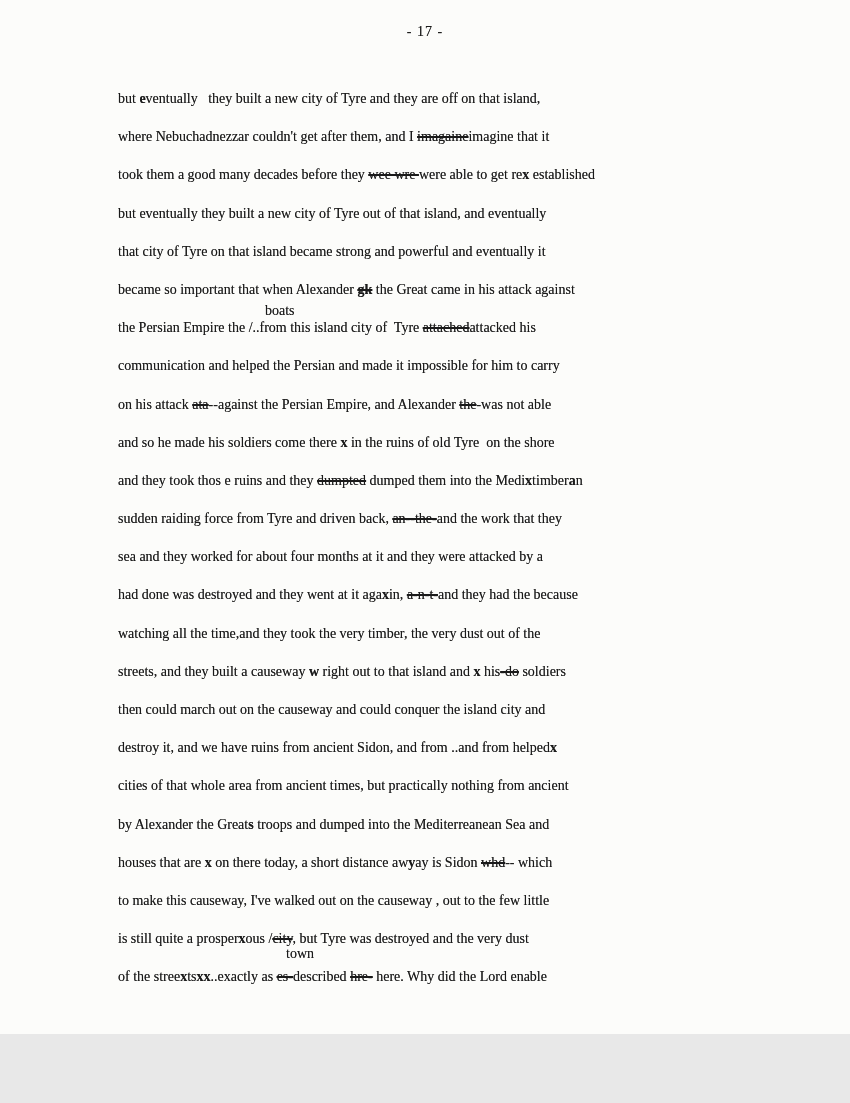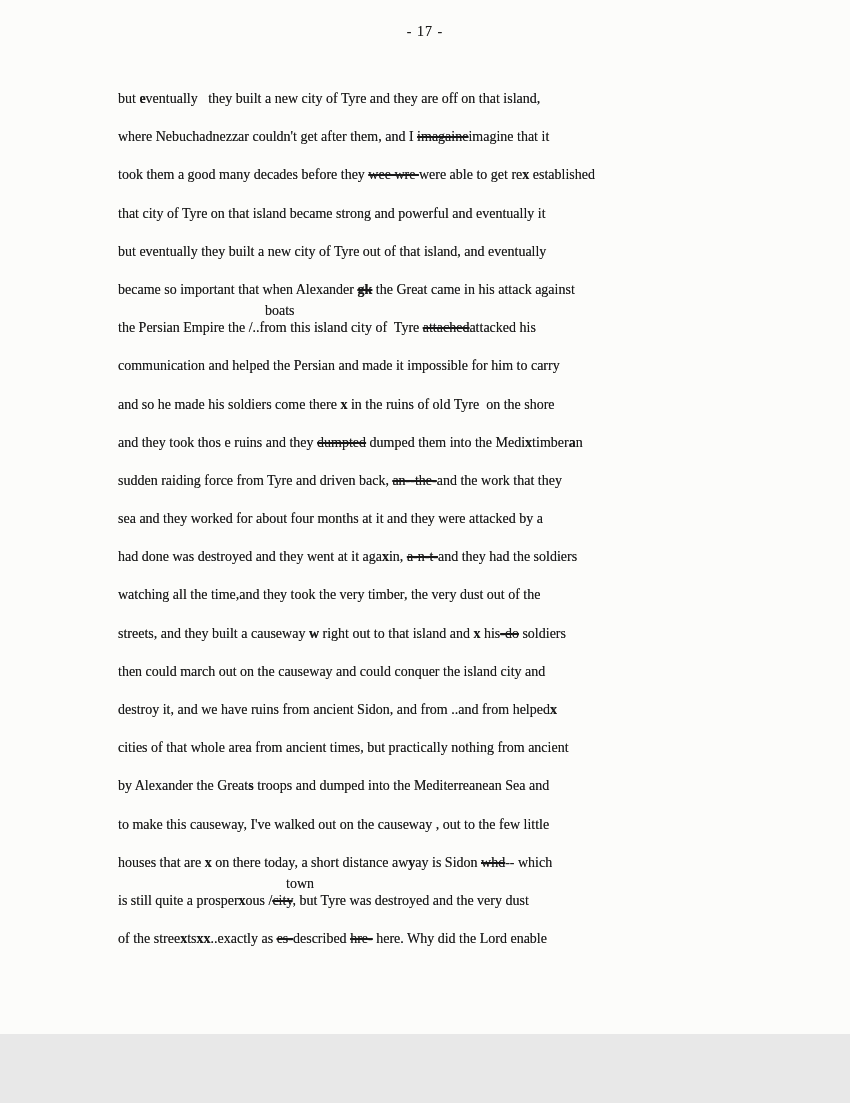--- a/index.html
+++ b/index.html
@@ -62,34 +62,35 @@
 </style>
 </head>
 <body>
 
 <div class="page">
   <div class="page-number">- 17 -</div>
   <div class="doc-body" id="doc-body">
       <div class="tline"><span class="seg">but </span><span class="seg over">e</span><span class="seg">ventually   they built a new city of Tyre and they are off on that island,</span></div>
       <div class="tline"><span class="seg">where Nebuchadnezzar couldn't get after them, and I </span><span class="seg strike">imagaine</span><span class="seg">imagine that it</span></div>
       <div class="tline"><span class="seg">took them a good many decades before they </span><span class="seg strike">wee wre </span><span class="seg">were able to get re</span><span class="seg over">x</span><span class="seg"> established</span></div>
+      <div class="tline"><span class="seg">but eventually they built a new city of Tyre out of that island, and eventually</span></div>
       <div class="tline"><span class="seg">that city of Tyre on that island became strong and powerful and eventually it</span></div>
-      <div class="tline"><span class="seg">but eventually they built a new city of Tyre out of that island, and eventually</span></div>
       <div class="tline"><span class="seg">became so important that when Alexander </span><span class="seg overstrike">gk</span><span class="seg"> the Great came in his attack against</span></div>
       <div class="tline"><span class="ins" style="left: 21ch;">boats</span><span class="seg">the Persian Empire the /..from this island city of  Tyre </span><span class="seg strike">attached</span><span class="seg">attacked his</span></div>
       <div class="tline"><span class="seg">communication and helped the Persian and made it impossible for him to carry</span></div>
+      <div class="tline"><span class="seg">on his attack </span><span class="seg strike">ata</span><span class="seg">--against the Persian Empire, and Alexander </span><span class="seg strike">the</span><span class="seg">-was not able</span></div>
       <div class="tline"><span class="seg">and so he made his soldiers come there </span><span class="seg over">x</span><span class="seg"> in the ruins of old Tyre  on the shore</span></div>
       <div class="tline"><span class="seg">and they took thos e ruins and they </span><span class="seg strike">dumpted</span><span class="seg"> dumped them into the Medi</span><span class="seg over">x</span><span class="seg">timber</span><span class="seg over">a</span><span class="seg">n</span></div>
       <div class="tline"><span class="seg">sudden raiding force from Tyre and driven back, </span><span class="seg strike">an--the-</span><span class="seg">and the work that they</span></div>
       <div class="tline"><span class="seg">sea and they worked for about four months at it and they were attacked by a</span></div>
-      <div class="tline"><span class="seg">had done was destroyed and they went at it aga</span><span class="seg over">x</span><span class="seg">in, </span><span class="seg strike">a-n-t-</span><span class="seg">and they had the soldiers</span></div>
+      <div class="tline"><span class="seg">had done was destroyed and they went at it aga</span><span class="seg over">x</span><span class="seg">in, </span><span class="seg strike">a-n-t-</span><span class="seg">and they had the because</span></div>
       <div class="tline"><span class="seg">watching all the time,and they took the very timber, the very dust out of the</span></div>
       <div class="tline"><span class="seg">streets, and they built a causeway </span><span class="seg over">w</span><span class="seg"> right out to that island and </span><span class="seg over">x</span><span class="seg"> his</span><span class="seg strike">-do</span><span class="seg"> soldiers</span></div>
       <div class="tline"><span class="seg">then could march out on the causeway and could conquer the island city and</span></div>
       <div class="tline"><span class="seg">destroy it, and we have ruins from ancient Sidon, and from ..and from helped</span><span class="seg over">x</span></div>
       <div class="tline"><span class="seg">cities of that whole area from ancient times, but practically nothing from ancient</span></div>
       <div class="tline"><span class="seg">by Alexander the Great</span><span class="seg over">s</span><span class="seg"> troops and dumped into the Mediterreanean Sea and</span></div>
+      <div class="tline"><span class="seg">houses that are </span><span class="seg over">x</span><span class="seg"> on there today, a short distance aw</span><span class="seg over">y</span><span class="seg">ay is Sidon </span><span class="seg strike">whd</span><span class="seg">-- which</span></div>
       <div class="tline"><span class="seg">to make this causeway, I've walked out on the causeway , out to the few little</span></div>
-      <div class="tline"><span class="seg">houses that are </span><span class="seg over">x</span><span class="seg"> on there today, a short distance aw</span><span class="seg over">y</span><span class="seg">ay is Sidon </span><span class="seg strike">whd</span><span class="seg">-- which</span></div>
-      <div class="tline"><span class="ins" style="left: 24ch;">town</span><span class="seg">is still quite a prosper</span><span class="seg over">x</span><span class="seg">ous /</span><span class="seg strike">city</span><span class="seg">, but Tyre was destroyed and the very dust</span></div>
+      <div class="tline"><span class="ins" style="left: 24ch; margin-top: 32px;">town</span><span class="seg">is still quite a prosper</span><span class="seg over">x</span><span class="seg">ous /</span><span class="seg strike">city</span><span class="seg">, but Tyre was destroyed and the very dust</span></div>
       <div class="tline"><span class="seg">of the stree</span><span class="seg over">x</span><span class="seg">ts</span><span class="seg over">xx</span><span class="seg">..exactly as </span><span class="seg strike">es-</span><span class="seg">described </span><span class="seg strike">hre-</span><span class="seg"> here. Why did the Lord enable</span></div>
     </div>
 </div>
 
 </body></html>

